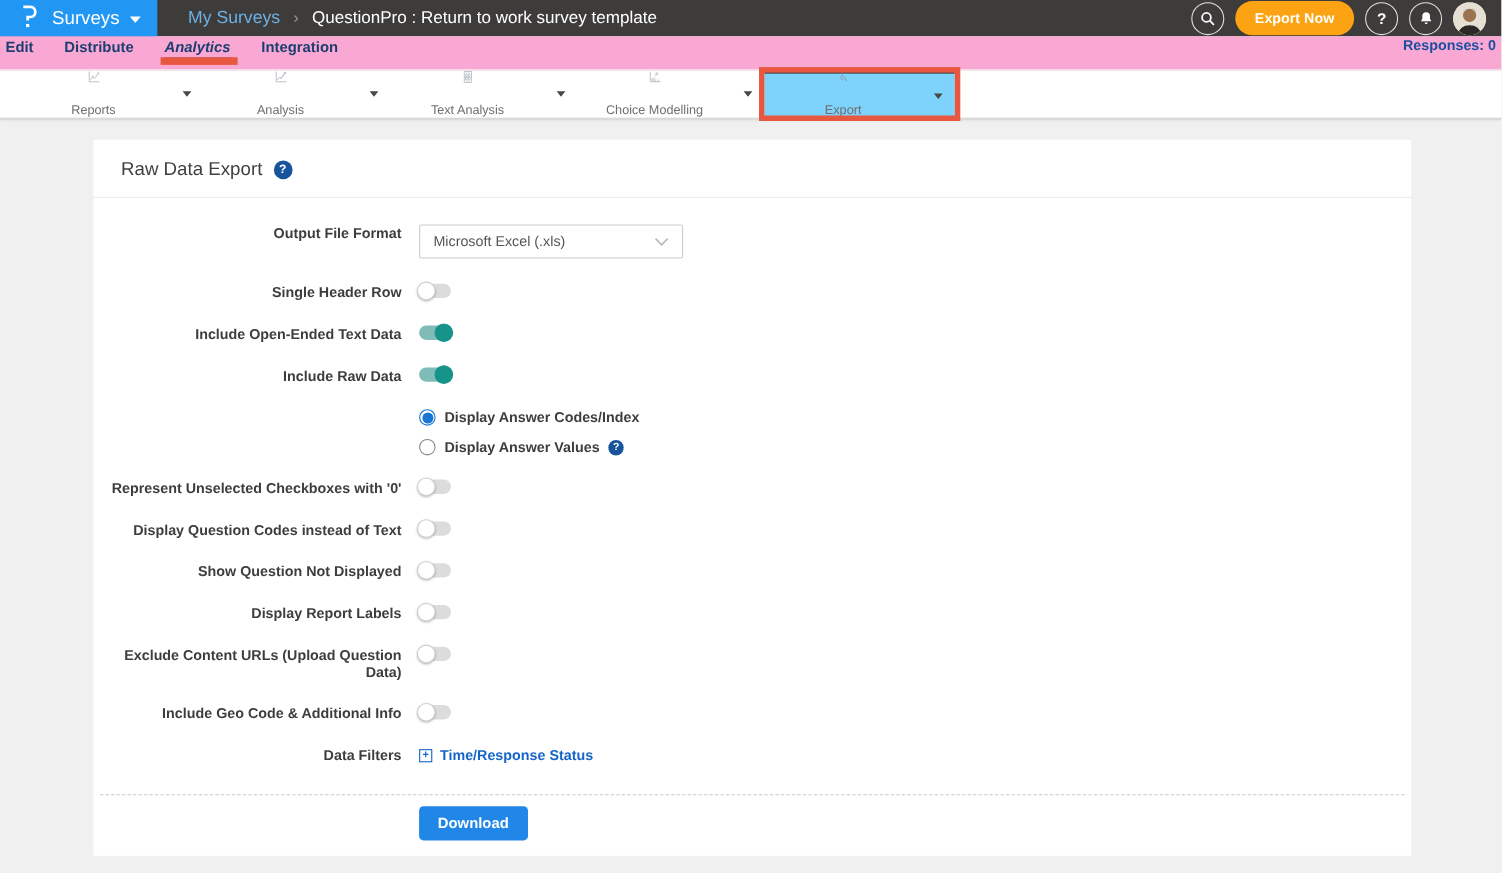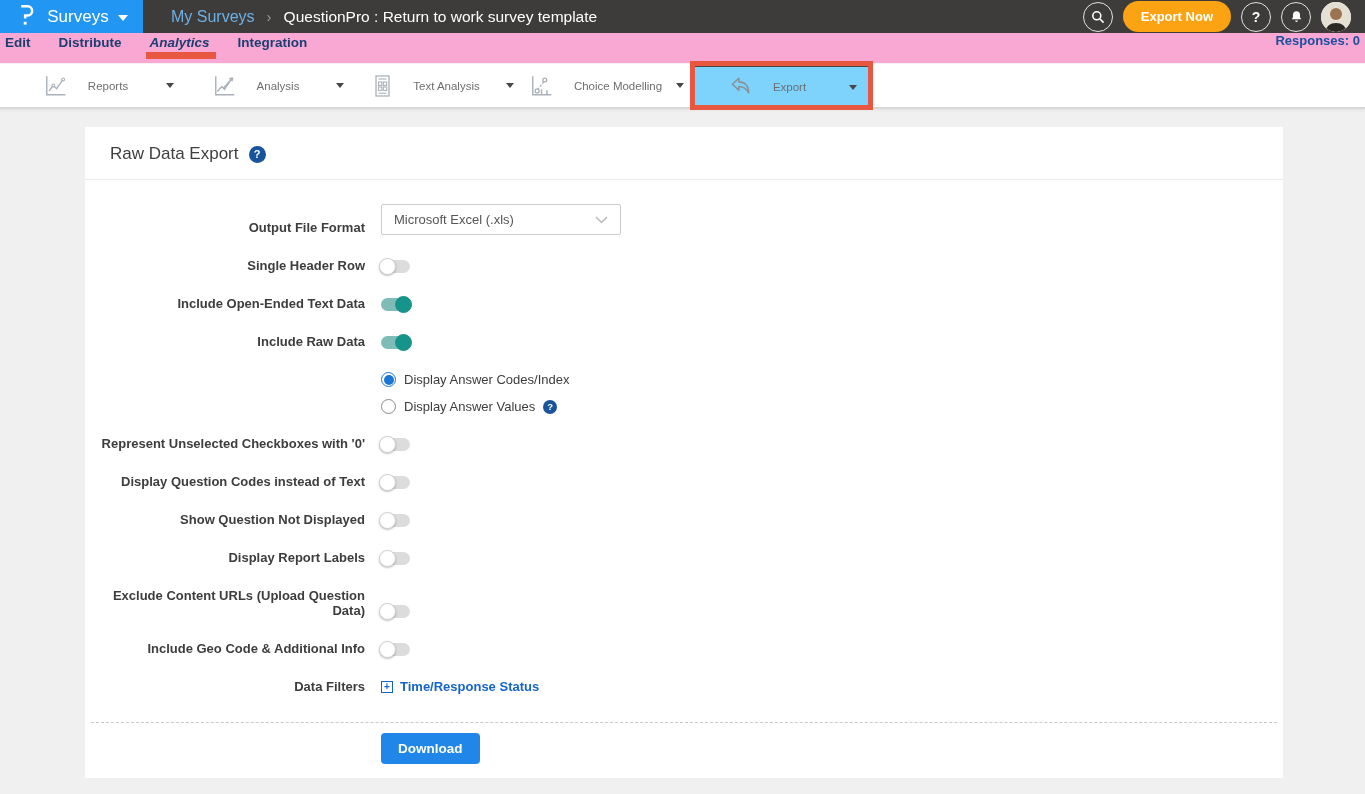--- a/index.html
+++ b/index.html
@@ -33,21 +33,21 @@
     cursor:pointer; padding-top:2px; }
   .nav-tab.active .tab-text { border-bottom:2px solid #4a8fd3; padding-bottom:2px;font-style:italic; }
   .tab-annotation { position:absolute; left:-4px; right:-6px; bottom:-9px; height:7px;
     background:#e8573f; }
   .nav-right { margin-left:auto; color:#1c4fa0; font-size:13px; font-weight:bold; }
 
   
   .toolbar { height:45px; background:#fff; border-bottom:2px solid #d8d8d8; display:flex;
     align-items:stretch; padding-left:15px; box-shadow:0 2px 2px rgba(0,0,0,.04); }
   .tool-group { width:170px; display:flex; align-items:center; position:relative; }
-  .tool-main { flex:1; display:flex; flex-direction:row; align-items:center; justify-content:center;
+  .tool-main { flex:1; display:flex; flex-direction:column; align-items:center; justify-content:center;
     gap:19px; cursor:pointer; height:100%; }
   .tool-main svg { display:block; }
   .tool-label { font-size:11.5px; color:#6e6e6e; }
   .tool-caret { width:30px; display:flex; align-items:center; justify-content:center; cursor:pointer; }
   .caret-down { width:0; height:0; border-left:4.5px solid transparent; border-right:4.5px solid transparent;
     border-top:5.5px solid #474747; }
   .tool-group.active { width:173px; background:#7dd3fc; border-top:3px solid #4b4848; }
   .annotation-box { position:absolute; top:-6px; left:-5px; right:-5px; bottom:-3px;
     border:5px solid #e8573f; pointer-events:none; z-index:5; }
 
@@ -56,21 +56,21 @@
   .card { width:1198px; background:#fff; padding-bottom:0; }
   .card-header { display:flex; align-items:center; gap:10px; padding:17px 25px 15px;
     border-bottom:1px solid #ececec; }
   .card-title { font-size:17px; color:#3f3f3f; }
   .help-icon { width:17px; height:17px; border-radius:50%; background:#17549b; color:#fff;
     font-size:11px; font-weight:bold; display:inline-flex; align-items:center; justify-content:center;
     cursor:pointer; }
   .help-icon.small { width:14px; height:14px; font-size:9.5px; }
 
   .form { padding:24px 0 0; }
-  .form-row { display:flex; align-items:flex-end; margin-bottom:23px; }
+  .form-row { display:flex; align-items:flex-start; margin-bottom:23px; }
   .form-label { width:280px; text-align:right; margin-right:16px; font-size:13px; font-weight:bold;
     color:#3d3d3d; flex-shrink:0; }
   .select { width:240px; height:31px; border:1px solid #ccc; border-radius:2px; background:#fff;
     display:flex; align-items:center; padding:0 12px; cursor:pointer; }
   .select-value { flex:1; font-size:13px; color:#555; }
 
   .toggle { width:29px; height:13px; border-radius:7px; background:#dcdcdc; position:relative;
     cursor:pointer; }
   .toggle .knob { width:17px; height:17px; border-radius:50%; background:#fff;
     border:1px solid #cfcfcf; position:absolute; left:-2px; top:-2.5px;
@@ -78,21 +78,21 @@
   .toggle.on { background:#7fbcb7; }
   .toggle.on .knob { left:auto; right:-2px; background:#17948a; border-color:#17948a; box-shadow:none; }
 
   .radio-group { margin:2px 0 22px 296px; }
   .radio-row { display:flex; align-items:center; gap:8px; margin-bottom:12px; cursor:pointer; }
   .radio { width:15px; height:15px; border-radius:50%; border:1px solid #8a8a8a; background:#fff;
     position:relative; flex-shrink:0; }
   .radio.checked { border:1.5px solid #1976d2; }
   .radio.checked::after { content:""; position:absolute; inset:1.5px; border-radius:50%;
     background:#1976d2; }
-  .radio-label { font-size:13px; font-weight:normal; color:#3d3d3d; }
+  .radio-label { font-size:13px; font-weight:bold; color:#3d3d3d; }
 
   .filters-link { display:flex; align-items:center; gap:7px; color:#1565c8; font-size:13px;
     font-weight:bold; cursor:pointer; }
   .plus-box { width:12px; height:12px; border:1px solid #1565c8; font-size:10px; line-height:10px;
     display:inline-flex; align-items:center; justify-content:center; font-weight:bold; }
 
   .download-row { border-top:1px dashed #c9c9c9; margin:28px 6px 0; padding:10px 0 14px 290px; }
   .download-btn { background:#2086e8; color:#fff; font-weight:bold; font-size:13.5px; border:none;
     border-radius:4px; padding:8px 17px; cursor:pointer; }
 </style>

